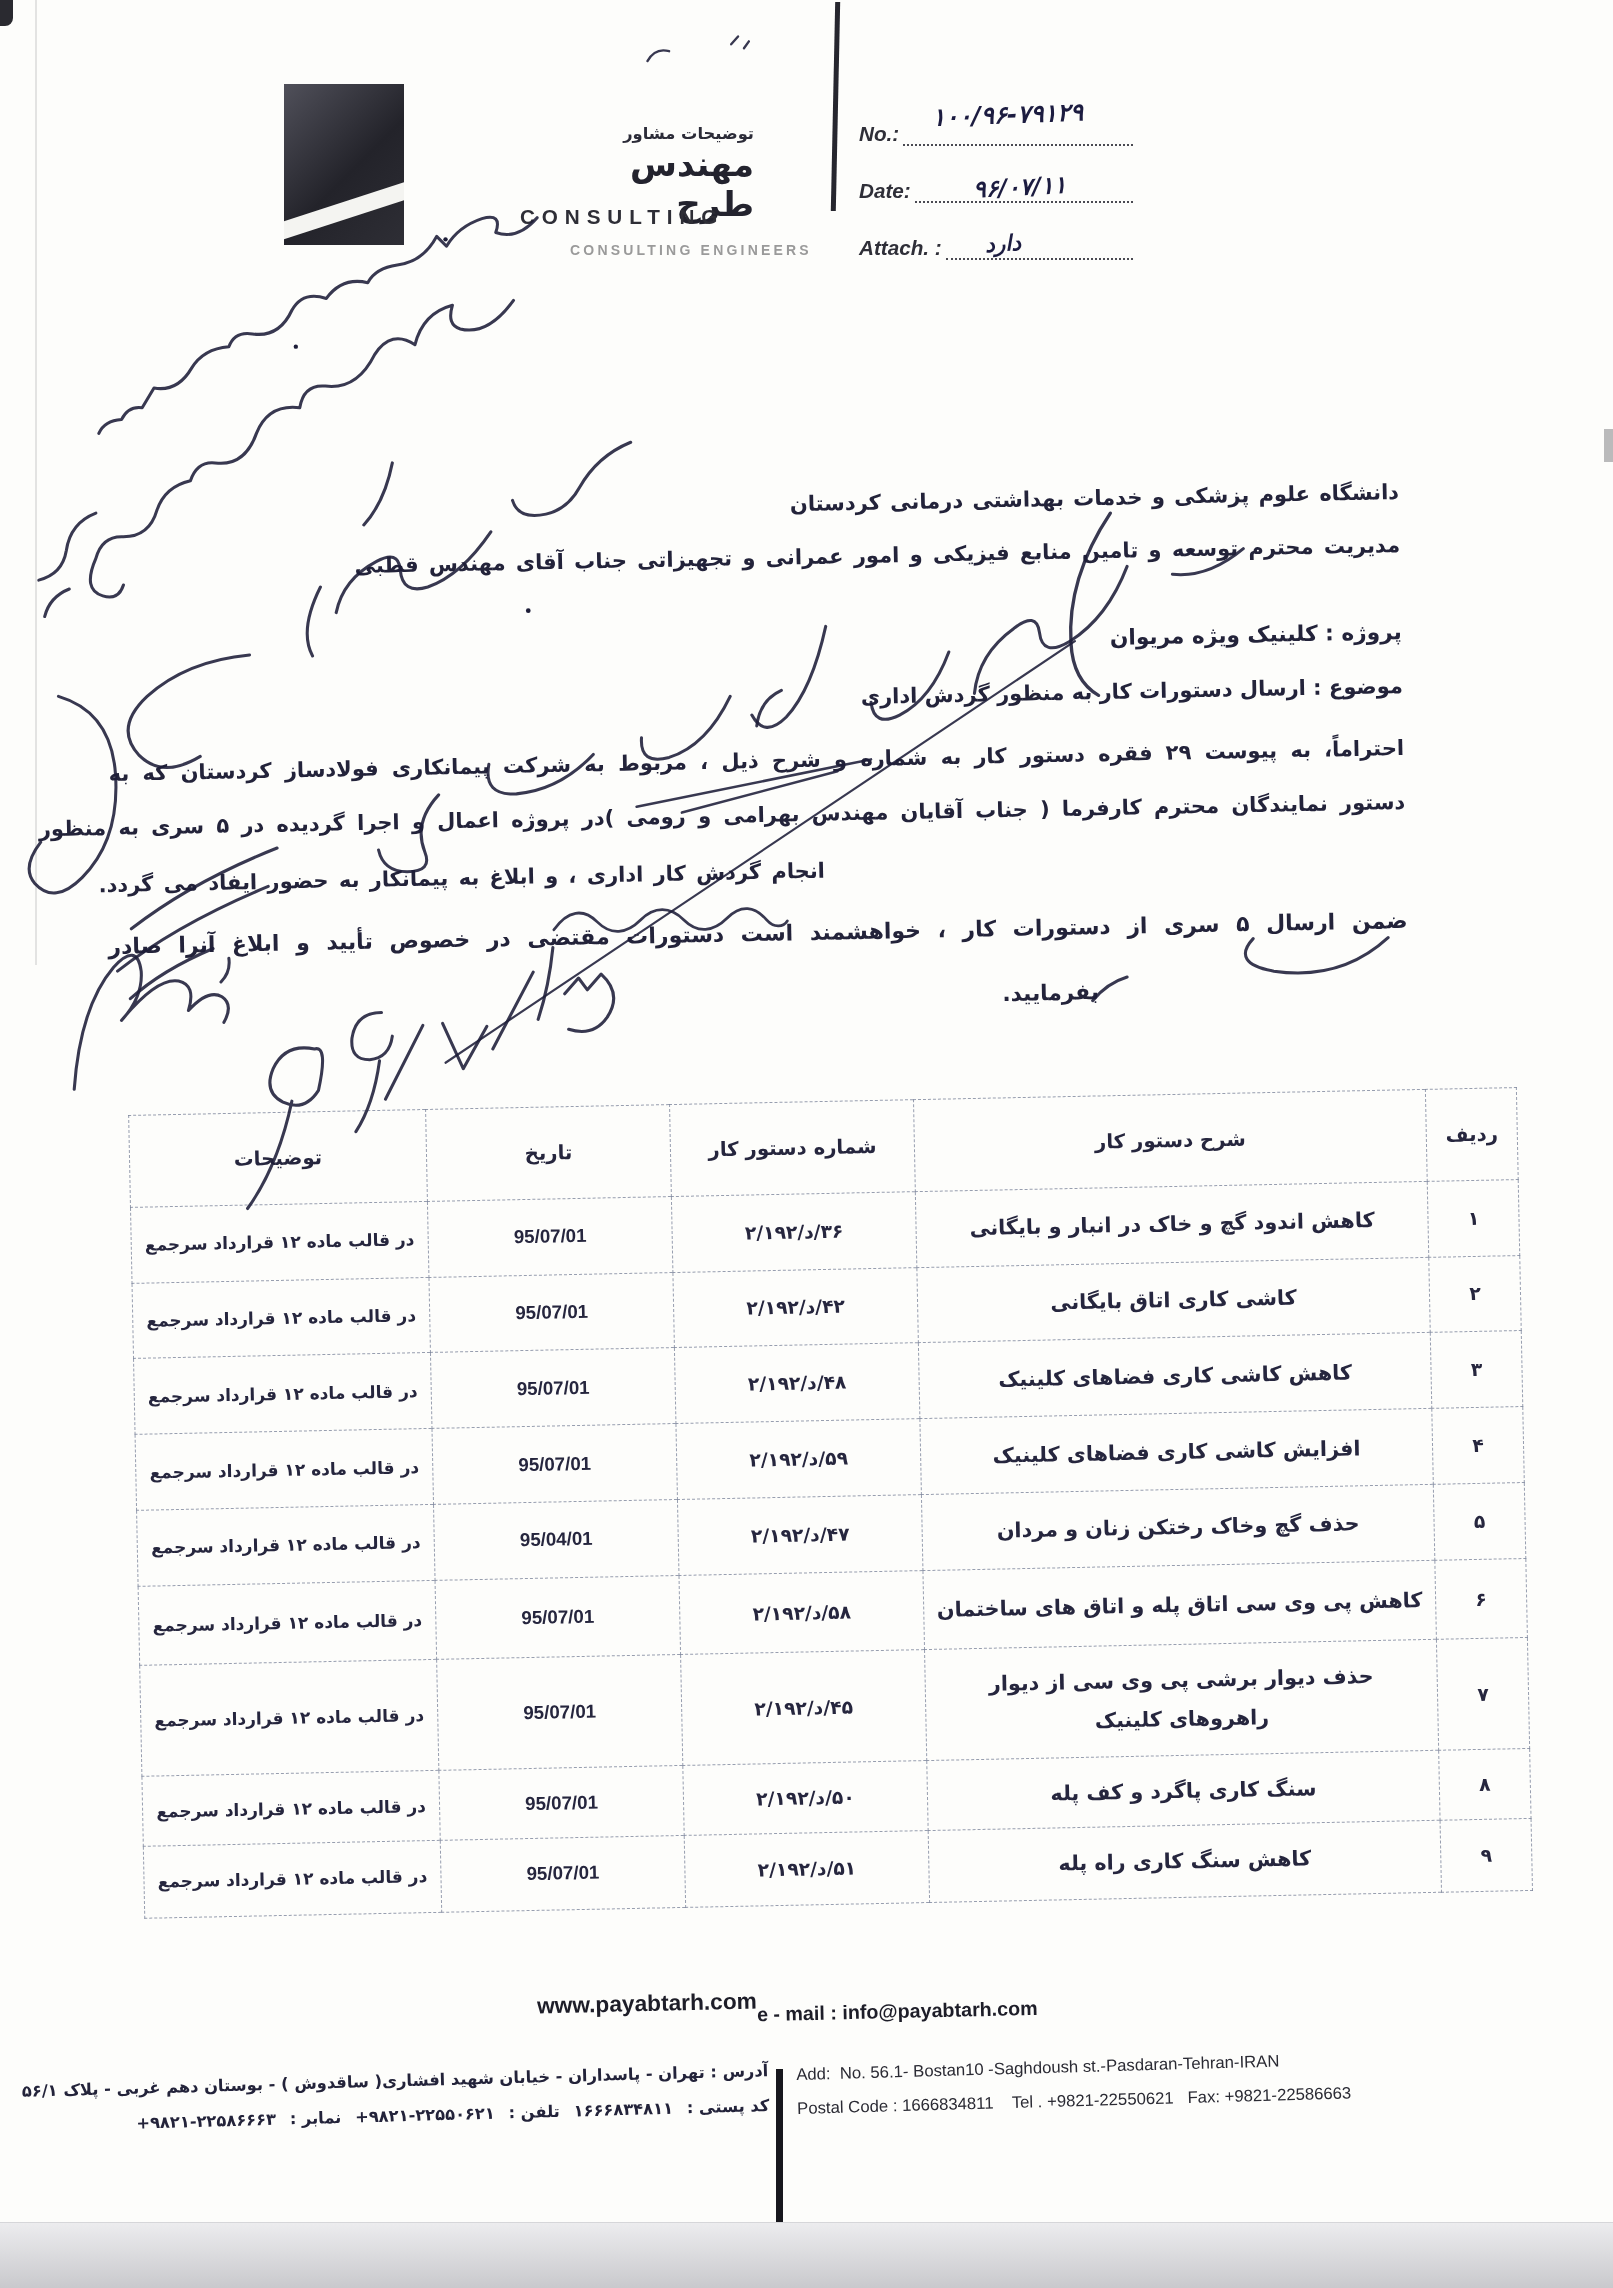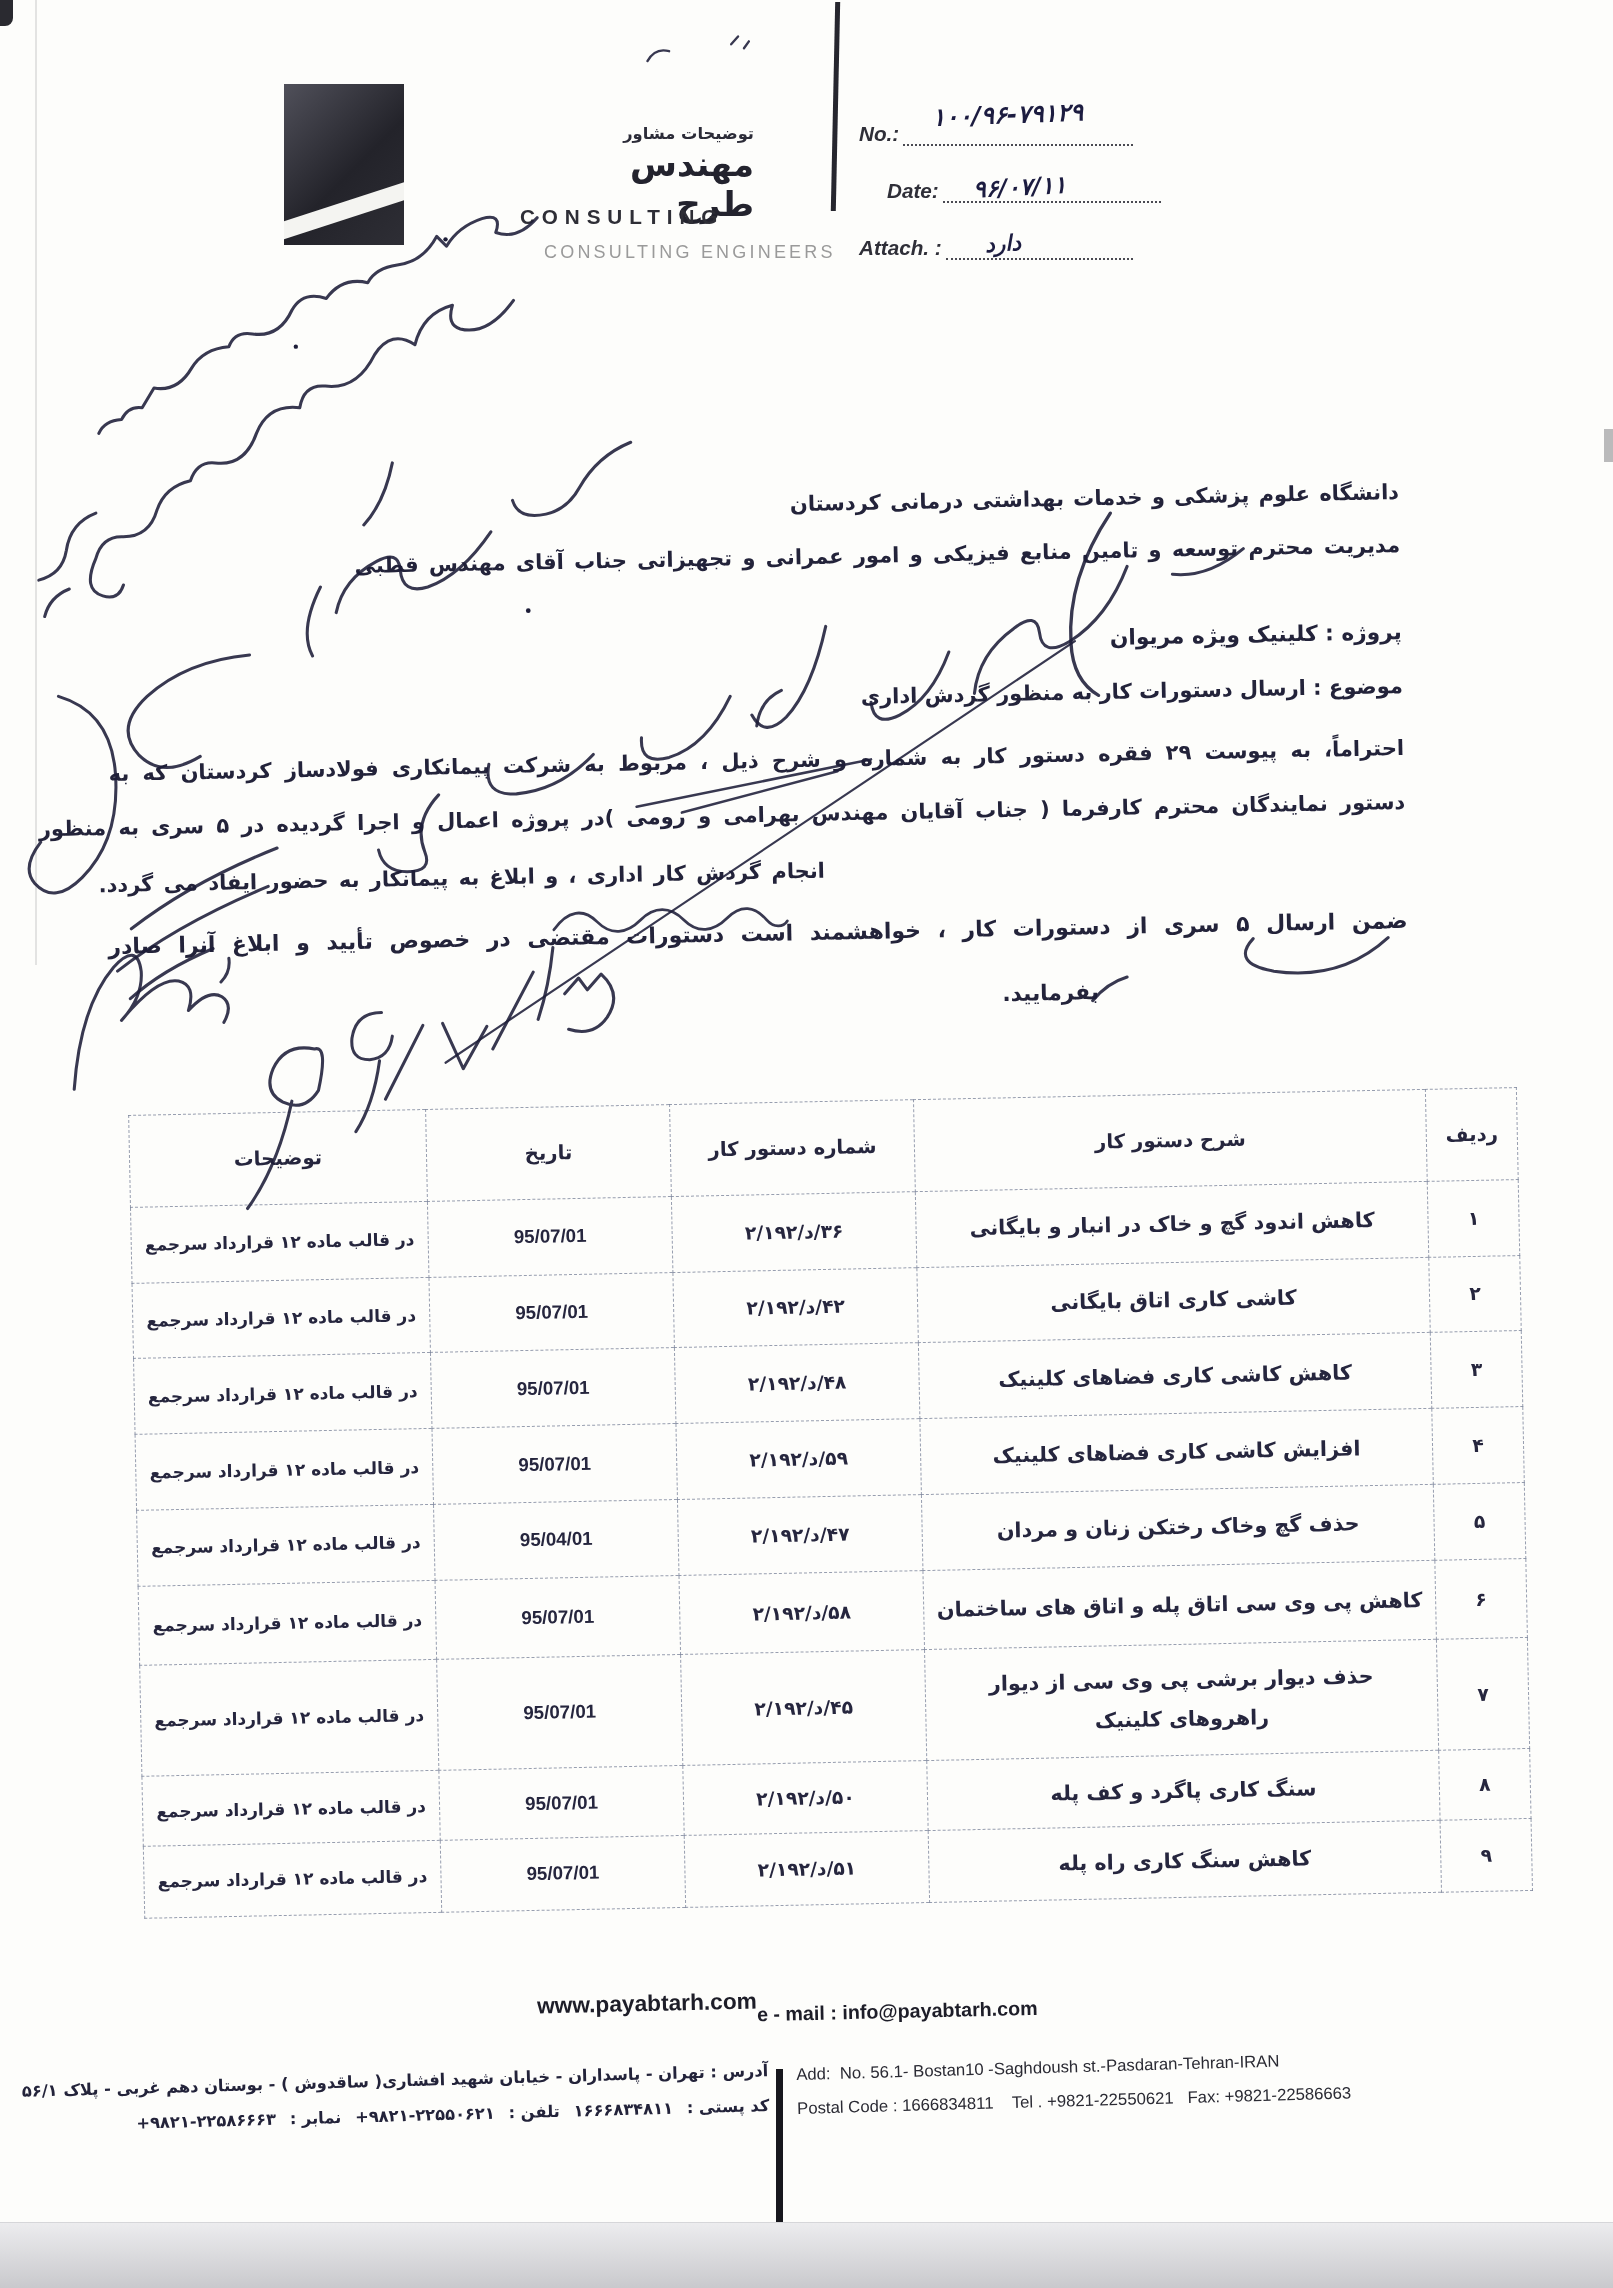--- a/index.html
+++ b/index.html
@@ -21,28 +21,28 @@
   
   .logo{position:absolute;left:284px;top:84px;width:120px;height:161px;
     background:linear-gradient(135deg,#50505a 0%,#23232a 55%,#2e2e35 100%);overflow:hidden;}
   .logo .stripe{position:absolute;left:-13.8px;top:116px;width:162px;height:16.7px;background:#f4f4f1;transform:rotate(-18deg);}
   .brand-fa-small{position:absolute;left:589px;top:124px;width:165px;text-align:right;
     font-size:16.3px;font-weight:bold;direction:rtl;color:#2c2c38;}
   .brand-fa-big{position:absolute;left:581px;top:144px;width:173px;text-align:right;
     font-size:34px;font-weight:bold;direction:rtl;color:#23232e;}
   .brand-en{position:absolute;left:520px;top:205px;font-family:"Liberation Sans",sans-serif;
     font-size:20.7px;font-weight:600;letter-spacing:6.9px;color:#2e2e36;}
-  .brand-sub{position:absolute;left:544px;top:242px;font-family:"Liberation Sans",sans-serif;
-    font-size:18px;font-weight:400;letter-spacing:3.2px;color:#9a9a9a;}
+  .brand-sub{position:absolute;left:570px;top:242px;font-family:"Liberation Sans",sans-serif;
+    font-size:14px;font-weight:700;letter-spacing:3.2px;color:#9a9a9a;}
   .lh-divider{position:absolute;left:833px;top:2px;width:4.9px;height:209px;background:#26262e;transform:rotate(1.2deg);}
   
   .ref-row{position:absolute;left:859px;width:274px;display:flex;align-items:flex-end;
     font-family:"Liberation Sans",sans-serif;font-size:20.7px;font-weight:600;color:#2f2f38;font-style:italic;}
   .ref-row .dots{flex:1;border-bottom:2.5px dotted #4a4a52;margin-left:3.9px;height:3.9px;}
-  .row-no{top:122px;} .row-date{top:179px;margin-left:28px;} .row-attach{top:236px;}
+  .row-no{top:122px;} .row-date{top:179px;} .row-attach{top:236px;}
   .hand{color:#1c1c40;font-weight:600;font-style:italic;}
   .val-no{position:absolute;left:932px;top:100px;font-size:24.6px;transform:rotate(-2deg);letter-spacing:2px;direction:ltr;}
   .val-date{position:absolute;left:973px;top:173px;font-size:23.6px;transform:rotate(-3deg);letter-spacing:2px;direction:ltr;}
   .val-attach{position:absolute;left:985px;top:231px;font-size:21.7px;transform:rotate(-4deg);direction:rtl;}
   
   .letter{position:absolute;left:0;top:0;width:1614px;height:1084px;
     transform:rotate(-1.15deg);transform-origin:1399px 493px;}
   .fa-line{position:absolute;white-space:nowrap;direction:rtl;font-weight:bold;color:#23233a;}
   .ra{right:215px;}           
   .l-recip1{top:480px;font-size:21px;word-spacing:2px;}

